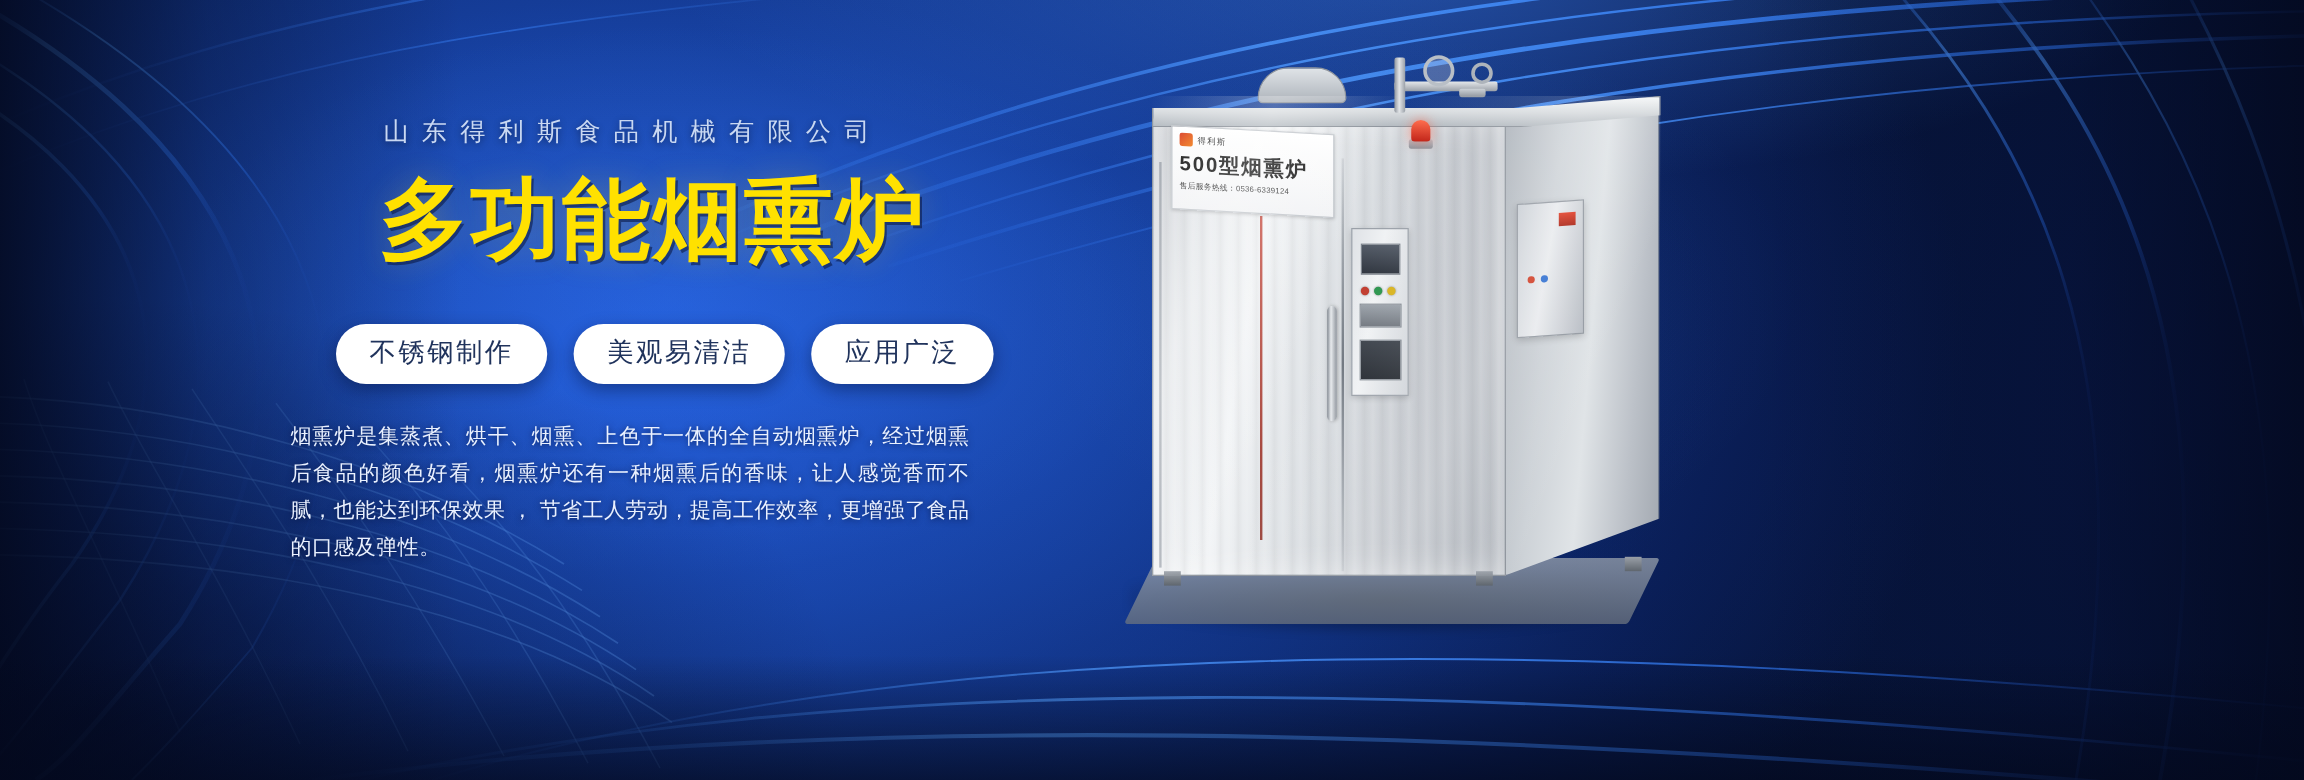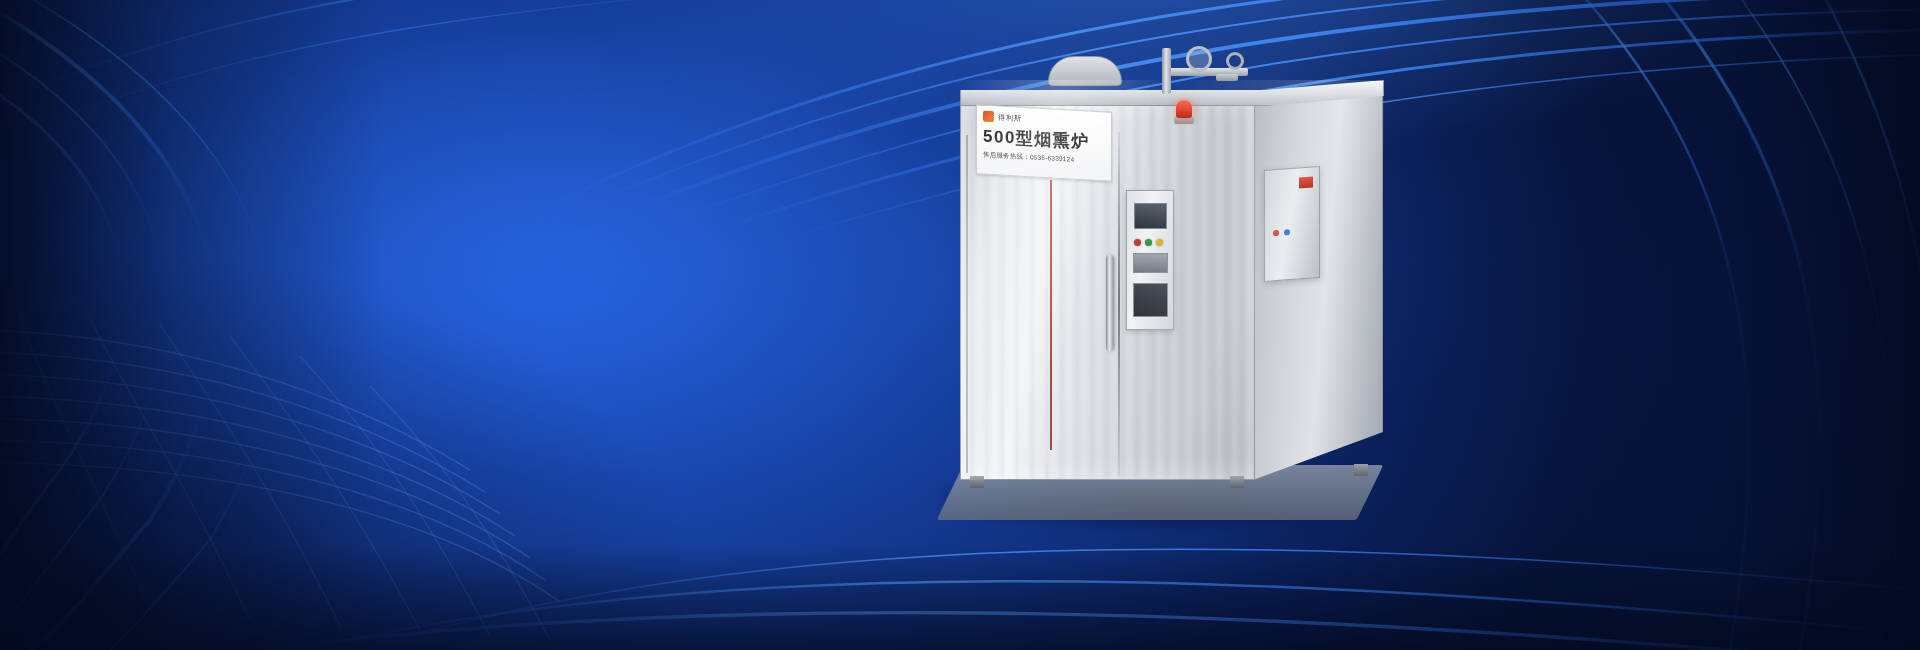--- a/index.html
+++ b/index.html
@@ -508,14 +508,28 @@
       </div>
     </div>
 
     <div class="m-foot f1"></div>
     <div class="m-foot f2"></div>
     <div class="m-foot f3"></div>
 
     <div class="m-sheen"></div>
   </div>
 
+  <div class="content">
+
+    <div class="company-name">山东得利斯食品机械有限公司</div>
+
+    <h1 class="main-title">多功能烟熏炉</h1>
+
+    <div class="pill-row">
+      <span class="pill">不锈钢制作</span>
+      <span class="pill">美观易清洁</span>
+      <span class="pill">应用广泛</span>
+    </div>
+
+    <p class="desc">烟熏炉是集蒸煮、烘干、烟熏、上色于一体的全自动烟熏炉，经过烟熏后食品的颜色好看，烟熏炉还有一种烟熏后的香味，让人感觉香而不腻，也能达到环保效果 ， 节省工人劳动，提高工作效率，更增强了食品的口感及弹性。</p>
+  </div>
 
 </div>
 
 </body></html>

